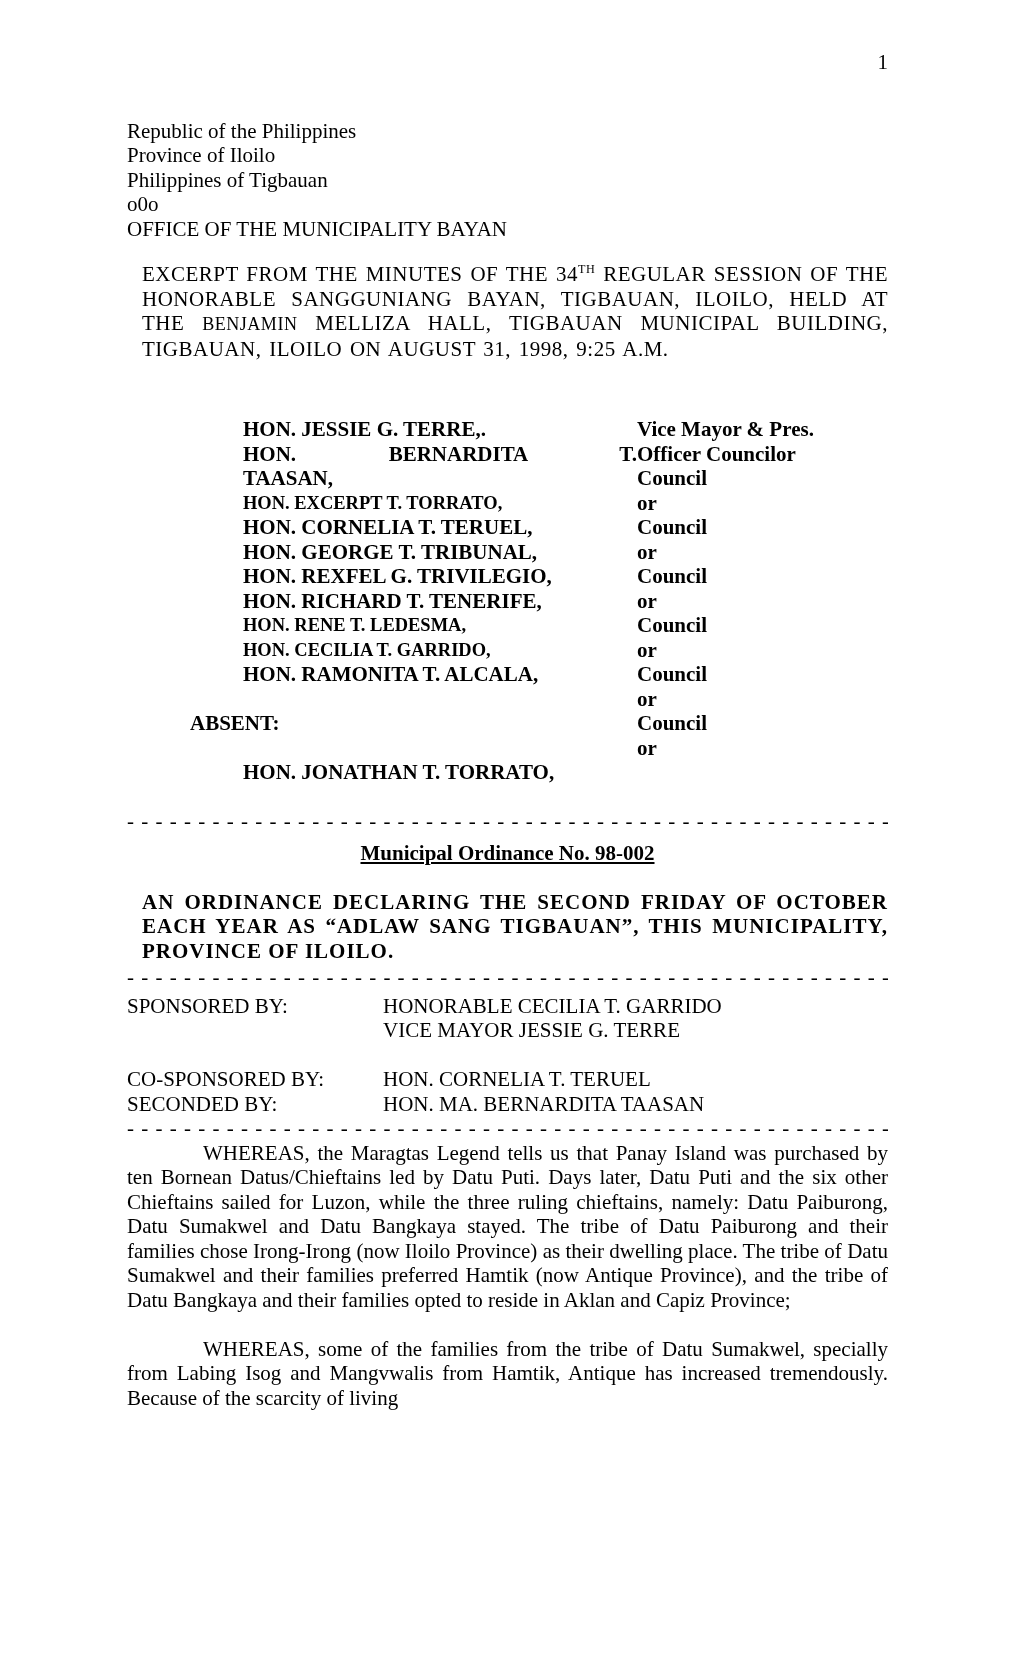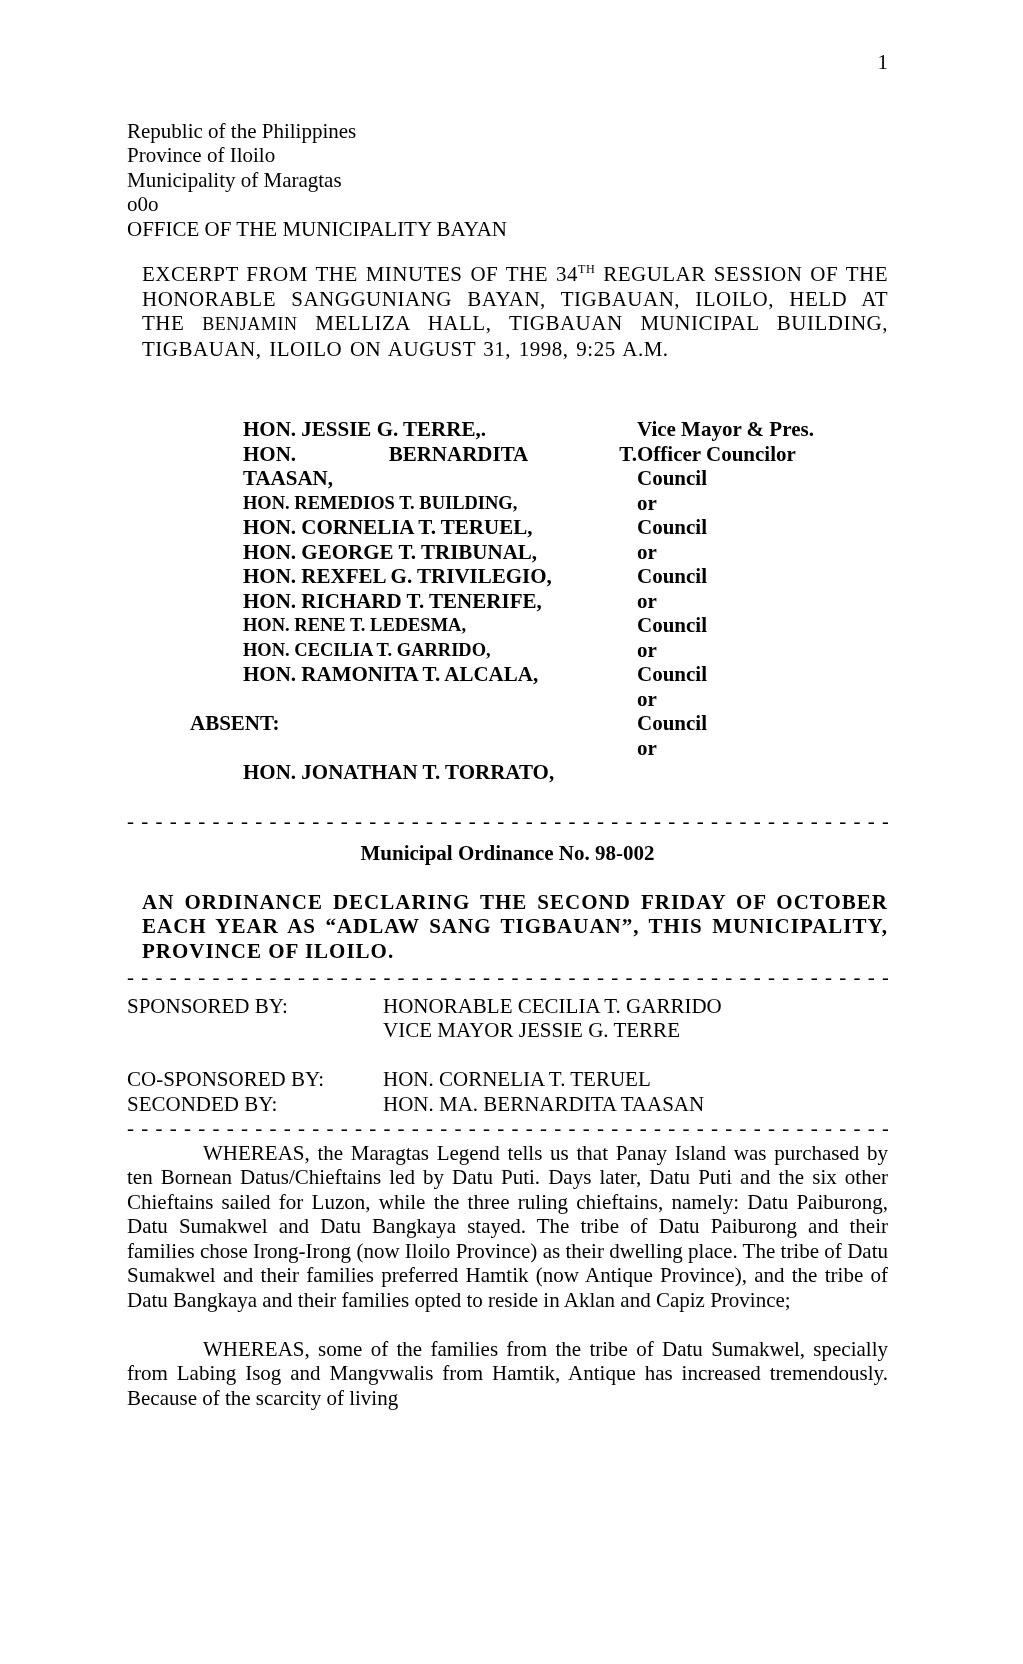--- a/index.html
+++ b/index.html
@@ -33,21 +33,21 @@
   .blank { height:24.5px; }
   .absent-heading { margin-left:-53px; }
 
   .divider {
     white-space:nowrap; overflow:hidden; letter-spacing:1px; font-weight:normal;
   }
   .divider.d1 { margin-top:24px; }
   .divider.d2 { margin-top:2px; }
   .divider.d3 { margin-top:0; }
 
-  .ord-number { margin-top:8px; text-align:center; font-weight:bold; }
+  .ord-number { margin-top:8px; text-align:center; font-weight:bold;text-decoration:underline; }
   .ord-title {
     margin-top:24px; padding-left:15px; font-weight:bold; text-align:justify;
     letter-spacing:1px;
   }
 
   .sponsors { margin-top:4px; }
   .sponsor-row { display:flex; }
   .sponsor-label { width:256px; flex:none; }
   .sponsor-value { flex:1; }
   .spacer { height:24.5px; }
@@ -59,34 +59,34 @@
 <body>
 
 <div class="page">
   <div class="content">
 
     <div class="pagenum">1</div>
 
     <div class="header">
       <div>Republic of the Philippines</div>
       <div>Province of Iloilo</div>
-      <div>Municipality of Maragtas</div>
+      <div>Philippines of Tigbauan</div>
       <div>o0o</div>
       <div>OFFICE OF THE MUNICIPALITY BAYAN</div>
     </div>
 
     <div class="excerpt"><span>EXCERPT FROM THE MINUTES OF THE 34</span><sup>TH</sup><span> REGULAR SESSION OF THE HONORABLE SANGGUNIANG BAYAN, TIGBAUAN, ILOILO, HELD AT THE </span><span class="sc">BENJAMIN</span><span> MELLIZA HALL, TIGBAUAN MUNICIPAL BUILDING, TIGBAUAN, ILOILO ON AUGUST 31, 1998, 9:25 A.M.</span></div>
 
 
     <div class="roster">
       <div class="roster-left">
         <div class="roster-line">HON. JESSIE G. TERRE,.</div>
         <div class="roster-line jst">HON. BERNARDITA T.</div>
         <div class="roster-line">TAASAN,</div>
-        <div class="roster-line sm">HON. REMEDIOS T. BUILDING,</div>
+        <div class="roster-line sm">HON. EXCERPT T. TORRATO,</div>
         <div class="roster-line">HON. CORNELIA T. TERUEL,</div>
         <div class="roster-line">HON. GEORGE T. TRIBUNAL,</div>
         <div class="roster-line">HON. REXFEL G. TRIVILEGIO,</div>
         <div class="roster-line">HON. RICHARD T. TENERIFE,</div>
         <div class="roster-line sm">HON. RENE T. LEDESMA,</div>
         <div class="roster-line sm">HON. CECILIA T. GARRIDO,</div>
         <div class="roster-line">HON. RAMONITA T. ALCALA,</div>
         <div class="blank"></div>
         <div class="roster-line absent-heading">ABSENT:</div>
         <div class="blank"></div>

